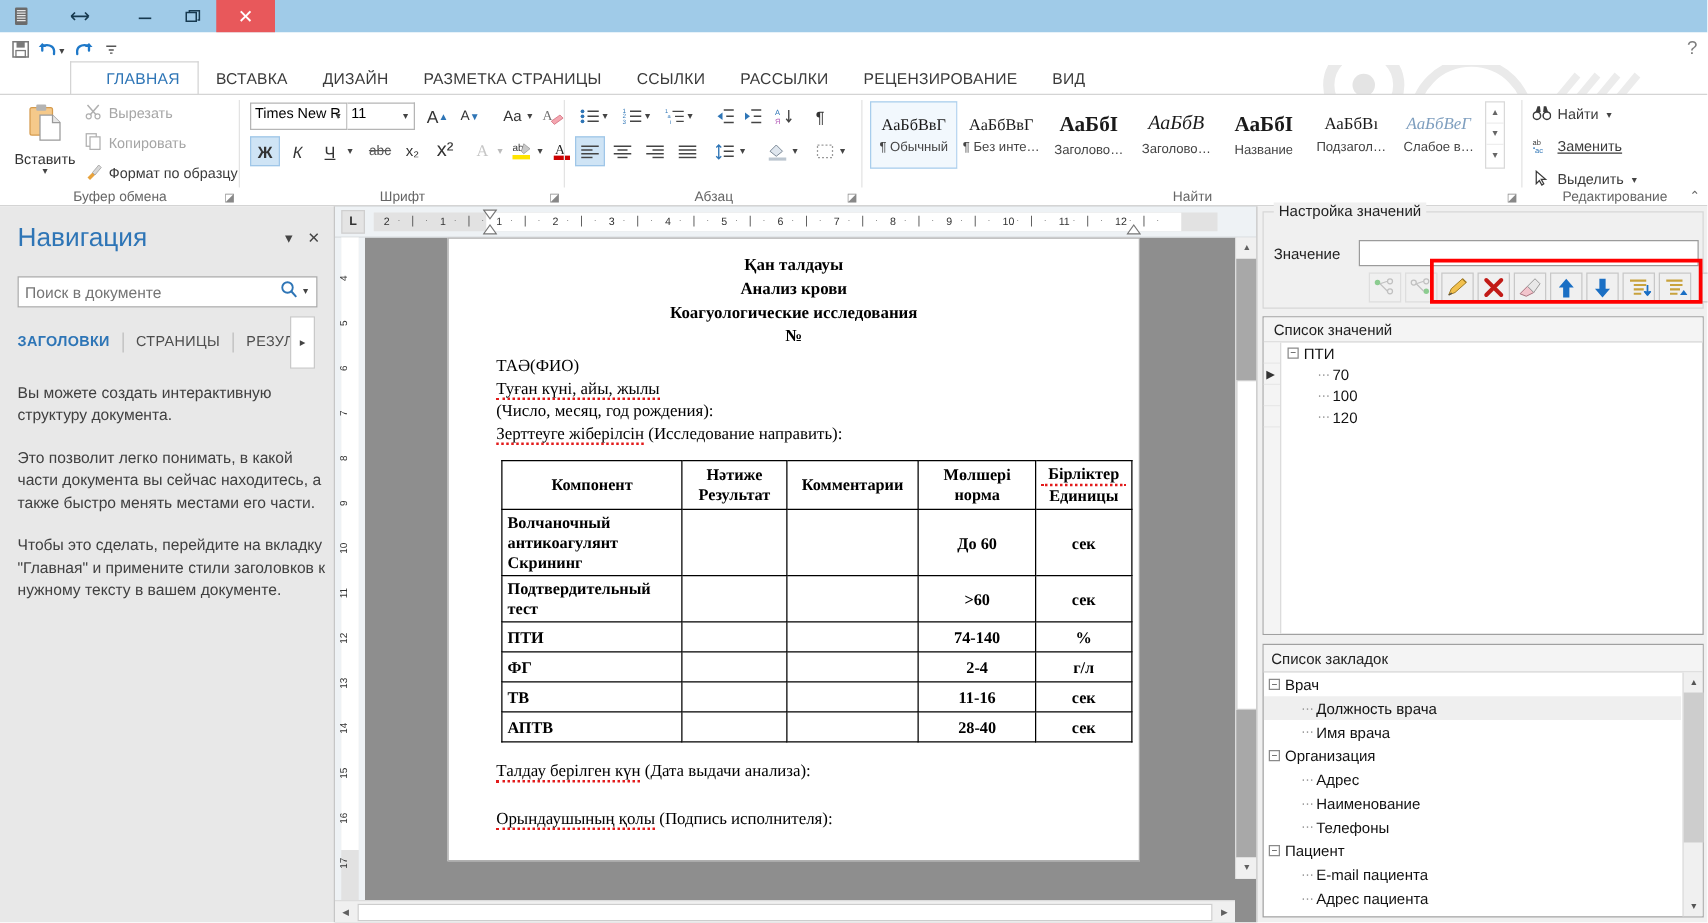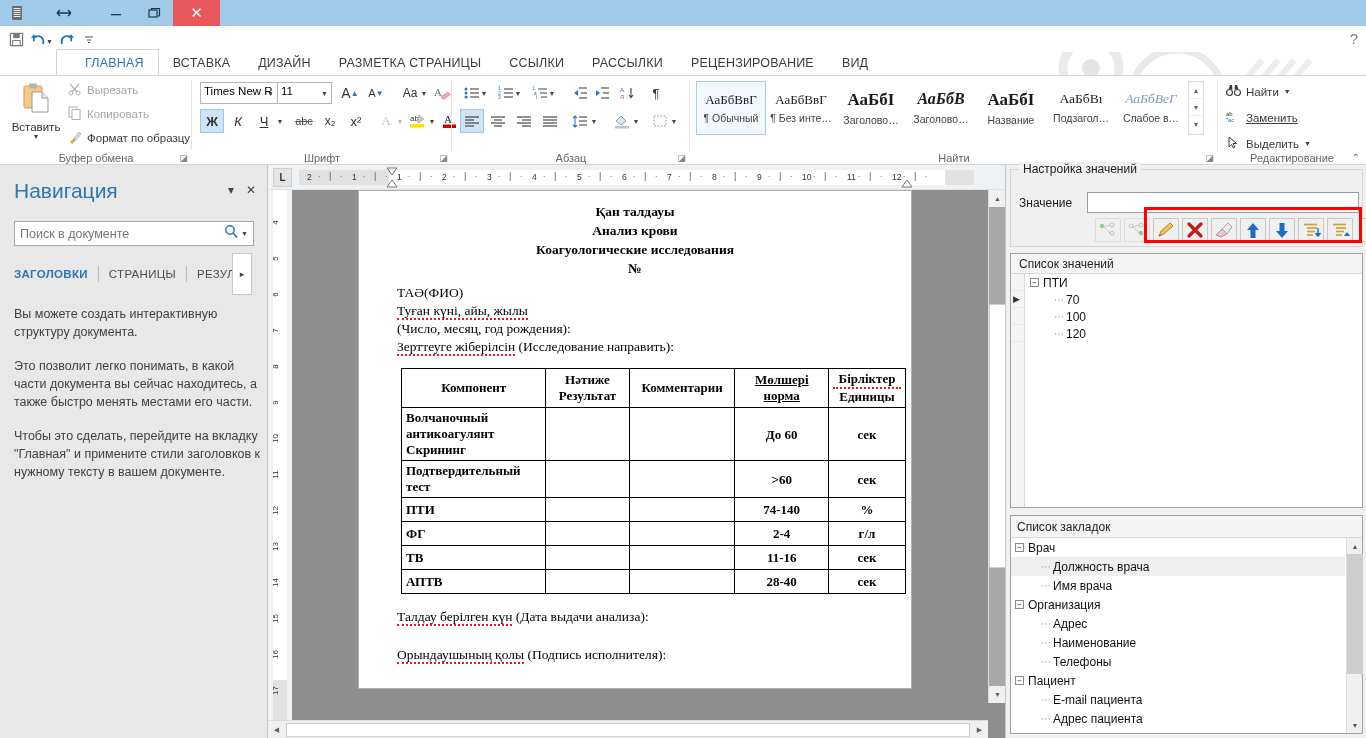--- a/index.html
+++ b/index.html
@@ -463,21 +463,21 @@
       <div class="fbtn" style="position:absolute;left:82px;top:33px;width:12px;">
           <span style="font-size:7px;color:#444;">▼</span>
         </div>
       <div class="fbtn" style="position:absolute;left:98px;top:33px;width:28px;">
         <span style="text-decoration:line-through;color:#555;font-size:11px;">abc</span>
       </div>
       <div class="fbtn" style="position:absolute;left:126px;top:33px;">
         <span style="font-size:12px;">x₂</span>
       </div>
       <div class="fbtn" style="position:absolute;left:152px;top:33px;">
-        <span style="font-size:13px;">x²</span>
+        <span style="font-size:16px;">x²</span>
       </div>
       <div class="fbtn" style="position:absolute;left:182px;top:33px;">
         <span style="font-size:13px;color:#c6c6c6;font-family:'Liberation Serif',serif;">A</span>
       </div>
       <div class="fbtn" style="position:absolute;left:202px;top:33px;width:12px;">
           <span style="font-size:7px;color:#bbb;">▼</span>
         </div>
       <div class="fbtn" style="position:absolute;left:214px;top:33px;">
         <svg width="20" height="18" viewBox="0 0 20 18">
             <text x="2" y="9" font-size="8" fill="#333" font-family="Liberation Sans, sans-serif">ab</text>
@@ -666,21 +666,21 @@
           </div>
           <div class="stylecell">
             <div class="st-sample" style="font-size: 13px;">АаБбВвГ</div>
             <div class="st-name">¶ Без инте…</div>
           </div>
           <div class="stylecell">
             <div class="st-sample" style="font-size: 17px; font-weight: bold;">АаБбI</div>
             <div class="st-name">Заголово…</div>
           </div>
           <div class="stylecell">
-            <div class="st-sample" style="font-size: 16px; font-weight: bold; font-style: italic;">АаБбВ</div>
+            <div class="st-sample" style="font-size: 16px; font-weight: normal; font-style: italic;">АаБбВ</div>
             <div class="st-name">Заголово…</div>
           </div>
           <div class="stylecell">
             <div class="st-sample" style="font-size: 17px; font-weight: bold;">АаБбI</div>
             <div class="st-name">Название</div>
           </div>
           <div class="stylecell">
             <div class="st-sample" style="font-size: 13.5px;">АаБбВı</div>
             <div class="st-name">Подзагол…</div>
           </div>
@@ -887,21 +887,21 @@
                 <th style="width: 150px;">
                   <div>Компонент</div>
                 </th>
                 <th style="width: 88px;">
                   <div>Нәтиже</div>
                   <div>Результат</div>
                 </th>
                 <th style="width: 110px;">
                   <div>Комментарии</div>
                 </th>
-                <th style="width: 102px; text-decoration: underline;">
+                <th style="width: 102px;">
                   <div>Мөлшері</div>
                   <div>норма</div>
                 </th>
                 <th style="width: 80px;">
                   <div class="sp-red">Бірліктер</div>
                   <div>Единицы</div>
                 </th>
               </tr>
             </thead>
           <tbody id="tbl-body">

